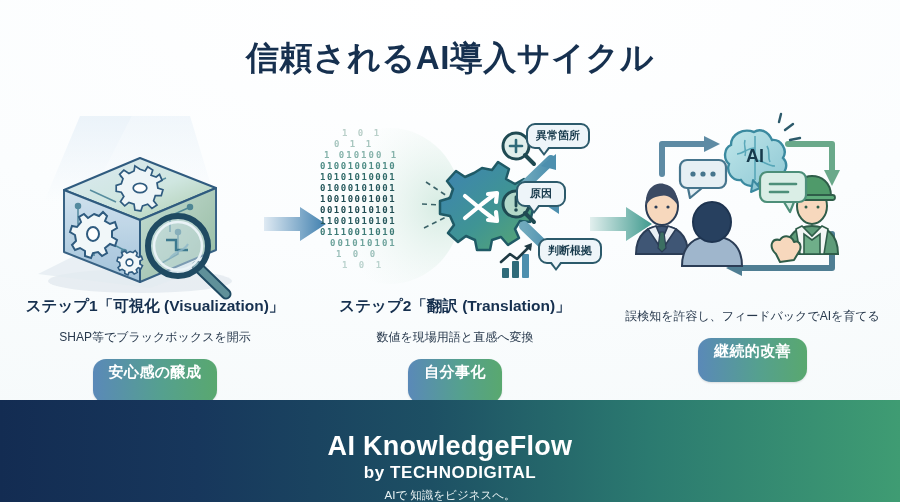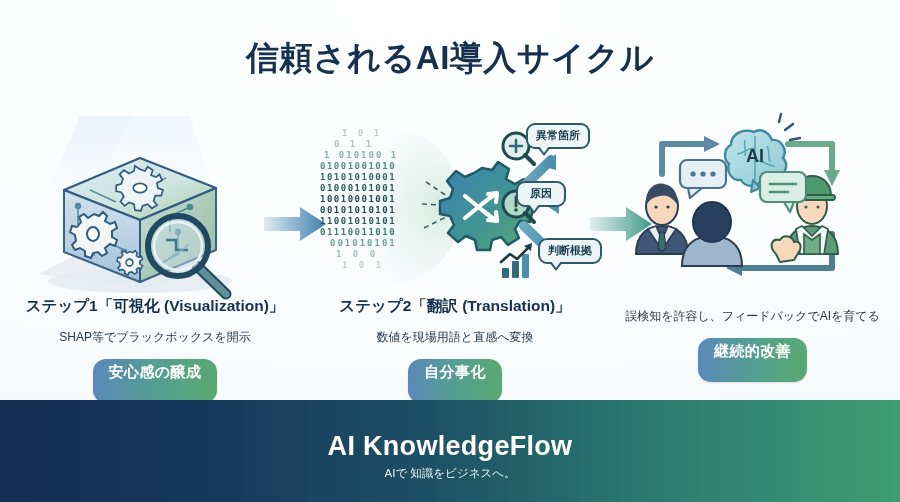--- a/index.html
+++ b/index.html
@@ -395,16 +395,17 @@
     </div>
 
     <div class="cap c3">
       <div class="cap-sub">誤検知を許容し、フィードバックでAIを育てる</div>
       <div class="badge">継続的改善</div>
     </div>
   </div>
 
   <div class="footer">
     <div class="f-brand">AI KnowledgeFlow</div>
+    <div class="f-by">by TECHNODIGITAL</div>
     <div class="f-tag">AIで 知識をビジネスへ。</div>
   </div>
 
 </div>
 
 </body></html>

